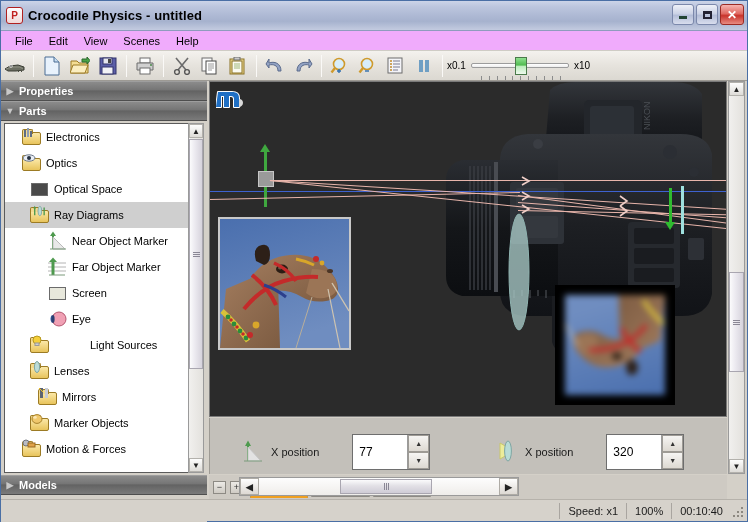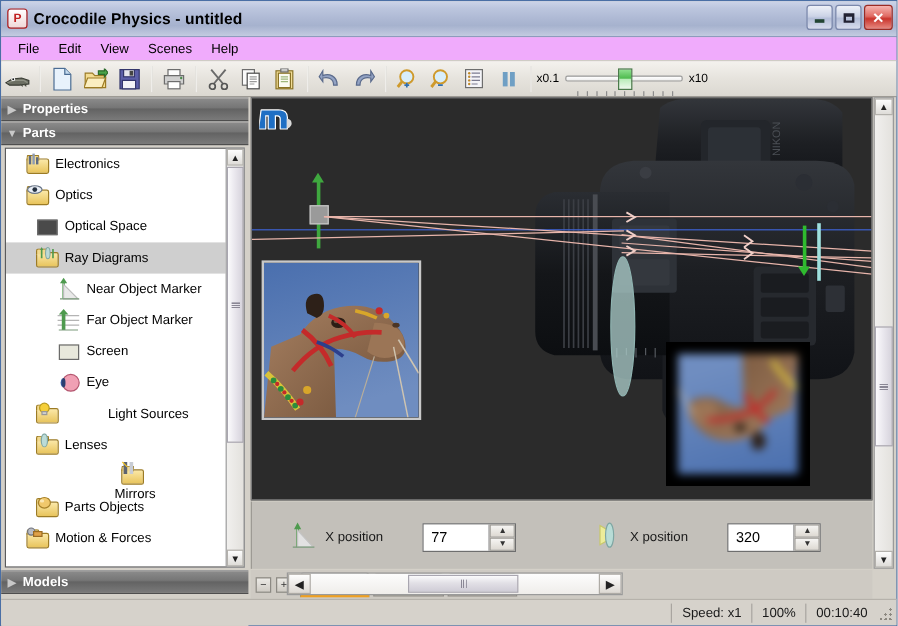--- a/index.html
+++ b/index.html
@@ -217,21 +217,21 @@
 
   
   .propstrip {
     position: absolute; left: 208px; top: 417px; width: 518px; height: 56px;
     background: #c3c0ba; border-left: 1px solid #9d9a94;
   }
   .prop-group { position: absolute; display: flex; align-items: center; gap: 7px; }
   .prop-label { font-size: 11px; color: #1a1a1a; }
   .spin {
     display: flex; align-items: stretch;
-    width: 78px; height: 24px;
+    width: 78px; height: 36px;
     background: #fff; border: 1px solid #6e6e6e;
   }
   .spin input {
     border: 0; outline: 0; width: 54px; height: 100%;
     padding-left: 6px; font-size: 12px; font-family: "Liberation Sans", sans-serif;
     background: transparent; color: #000;
   }
   .spin-btns {
     width: 22px; border-left: 1px solid #9b9b9b;
     display: flex; flex-direction: column;
@@ -593,42 +593,42 @@
         <div class="tree-row" style="padding-left:24px;">
           <span class="tree-ico">
             <span class="ico-folder"></span>
             <svg class="ico-badge" viewBox="0 0 14 12">
                 <ellipse cx="7" cy="6" rx="2.6" ry="5.5" fill="#bcdcd8" stroke="#7fa6a3"></ellipse>
               </svg>
           </span>
           <span>Lenses</span>
         </div>
 
-        <div class="tree-row" style="padding-left:32px;flex-direction:column;">
+        <div class="tree-row" style="padding-left:32px;">
           <span class="tree-ico">
             <span class="ico-folder"></span>
             <svg class="ico-badge" viewBox="0 0 14 12">
                 <rect x="2" y="1" width="3" height="10" fill="#5d6470"></rect>
                 <rect x="7" y="1" width="3" height="10" fill="#c8ccd4"></rect>
                 <path d="M1 1 l4 4" stroke="#f0c020"></path>
               </svg>
           </span>
           <span>Mirrors</span>
         </div>
 
 
         <div class="tree-row" style="padding-left:24px;">
           <span class="tree-ico">
             <span class="ico-folder"></span>
             <svg class="ico-badge" viewBox="0 0 14 12">
                 <ellipse cx="7" cy="6" rx="5" ry="4.4" fill="#f0c86c" stroke="#a8822a"></ellipse>
                 <ellipse cx="5" cy="4.4" rx="1.8" ry="1.4" fill="#fbe7b4"></ellipse>
               </svg>
           </span>
-          <span>Parts Objects</span>
+          <span>Marker Objects</span>
         </div>
 
         <div class="tree-row">
           <span class="tree-ico">
             <span class="ico-folder"></span>
             <svg class="ico-badge" viewBox="0 0 14 12">
                 <circle cx="4" cy="4" r="3" fill="#b9bcc4" stroke="#70737c"></circle>
                 <rect x="6" y="4" width="7" height="4" fill="#e0a24a" stroke="#9a6a22"></rect>
               </svg>
           </span>

